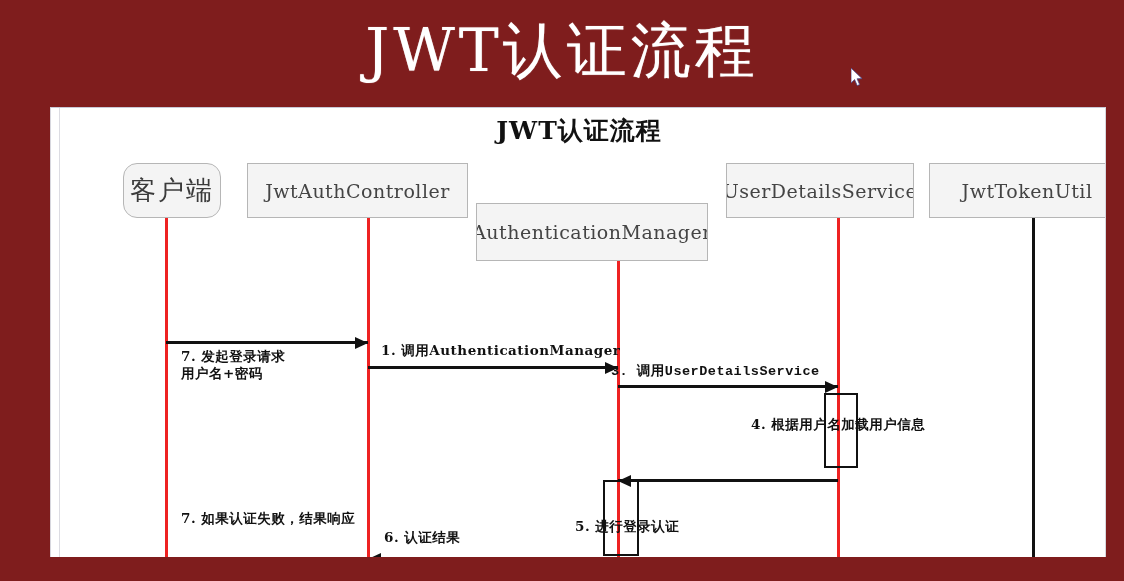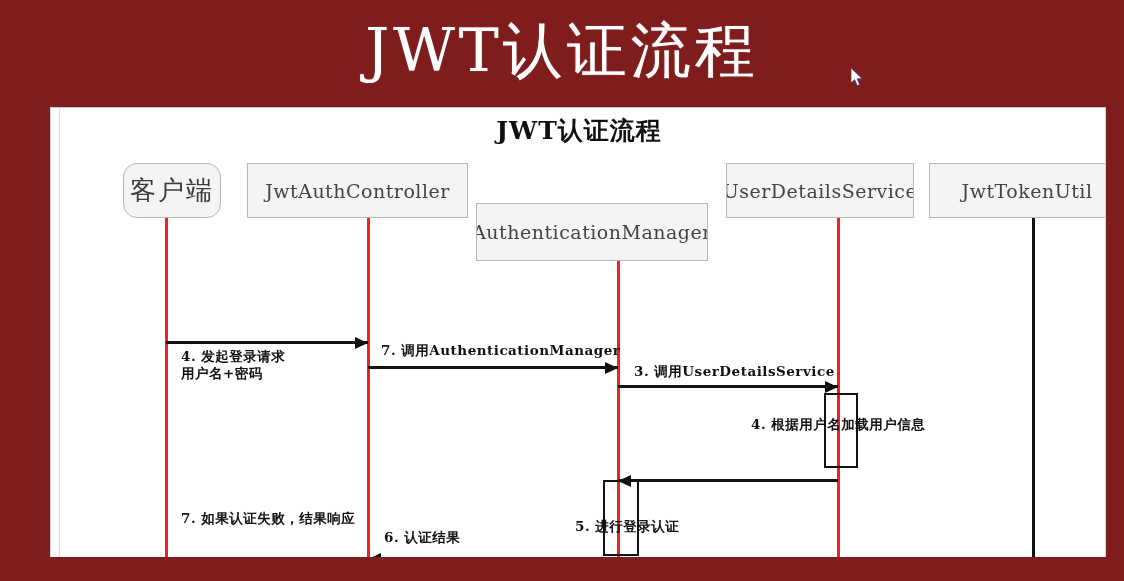--- a/index.html
+++ b/index.html
@@ -169,24 +169,24 @@
         <div class="arrowhead right" style="top: 228.5px; left: 304px;"></div>
         <div class="msg-line" style="left: 317px; top: 258px; width: 250px;"></div>
         <div class="arrowhead right" style="top: 253.5px; left: 554px;"></div>
         <div class="msg-line" style="left: 567px; top: 277px; width: 220px;"></div>
         <div class="arrowhead right" style="top: 272.5px; left: 774px;"></div>
         <div class="msg-line" style="left: 567px; top: 371px; width: 220px;"></div>
         <div class="arrowhead left" style="top: 366.5px; left: 567px;"></div>
         <div class="arrowhead left" style="top: 444.5px; left: 317px;"></div>
         <div class="activation" style="left: 773px; top: 285px; width: 34px; height: 75px;"></div>
         <div class="activation" style="left: 552px; top: 372px; width: 36px; height: 76px;"></div>
-        <div class="msg-label two-line" style="left: 130px; top: 240px;">4. 发起登录请求
+        <div class="msg-label two-line" style="left: 130px; top: 240px;">7. 发起登录请求
 用户名+密码</div>
-        <div class="msg-label" style="left: 330px; top: 234px;">7. 调用AuthenticationManager</div>
-        <div class="msg-label" style="left: 583px; top: 255px;">3. 调用UserDetailsService</div>
+        <div class="msg-label" style="left: 330px; top: 234px;">1. 调用AuthenticationManager</div>
+        <div class="msg-label" style="left: 560px; top: 255px; font-family: Liberation Mono, monospace;">3. 调用UserDetailsService</div>
         <div class="msg-label" style="left: 700px; top: 308px;">4. 根据用户名加载用户信息</div>
         <div class="msg-label" style="left: 524px; top: 400px; margin-top: 10px;">5. 进行登录认证</div>
         <div class="msg-label" style="left: 333px; top: 421px;">6. 认证结果</div>
         <div class="msg-label" style="left: 130px; top: 402px;">7. 如果认证失败，结果响应</div>
       </div>
   </div>
 
 </div>
 
 </body></html>

